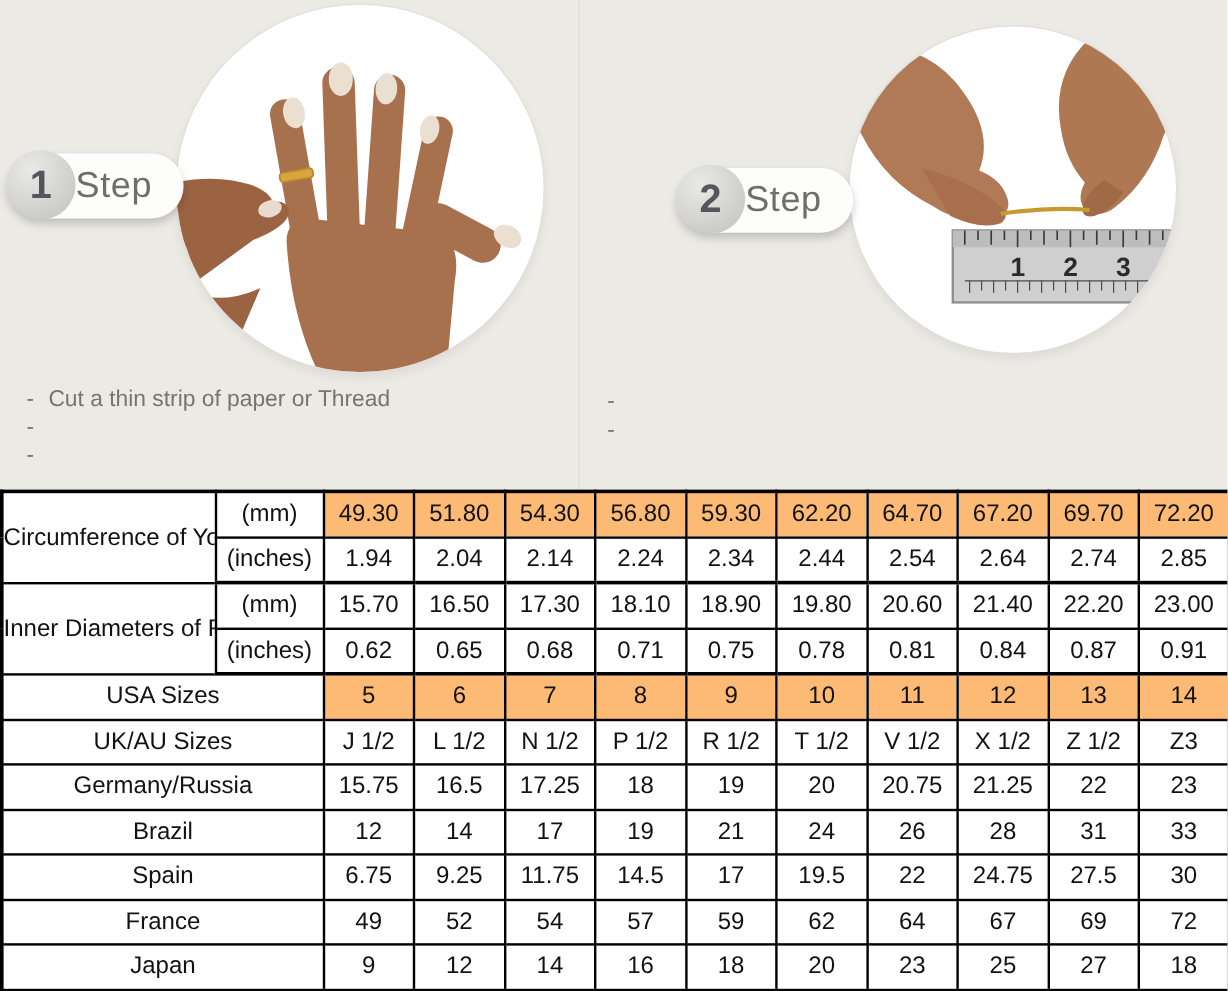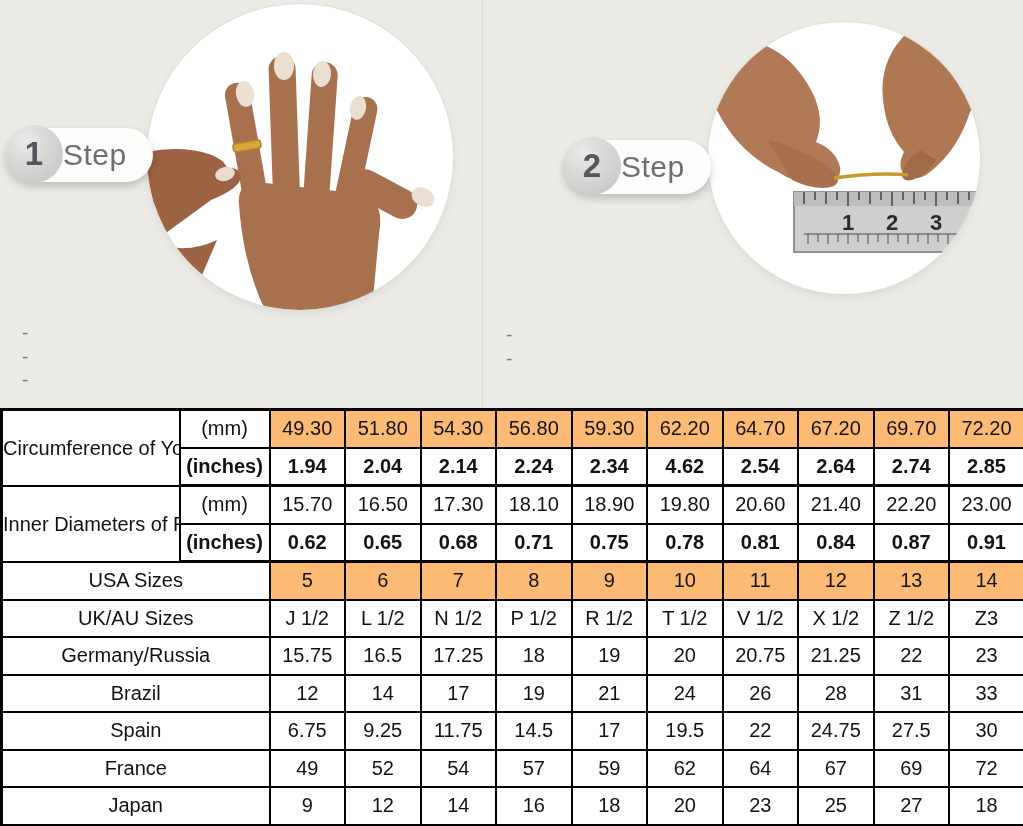--- a/index.html
+++ b/index.html
@@ -51,21 +51,21 @@
   }
   table.size-table td {
     border:2px solid #000; height:35.5px; padding:0;
     text-align:center; vertical-align:middle; font-size:20px;
     overflow:hidden; white-space:nowrap;
   }
   td.group-label { font-size:19px; line-height:22px; white-space:normal; }
   td.unit-cell   { text-align:left; padding-left:5px; }
   td.region-label{ text-align:left; padding-left:9px; }
   td.shaded      { background:#fdba74; }
-  tr.group-end td { border-bottom-width:3px;font-weight:bold; }
+  tr.group-end td { border-bottom-width:3px; }
 </style>
 </head>
 <body>
 
 <div class="page">
   <div class="top-section">
     <div class="divider"></div>
 
     <div class="photo photo-left">
       <svg viewBox="0 0 306 306">
@@ -169,20 +169,21 @@
       <span class="step-word">Step</span>
     </div>
     <div class="step-badge badge-2">
       <span class="step-num">2</span>
       <span class="step-word">Step</span>
     </div>
 
     <div class="instr instr-left">
       <div class="instr-line">
           <span class="dash">-</span>
+          <span>Cut a thin strip of paper or Thread</span>
         </div>
       <div class="instr-line">
           <span class="dash">-</span>
         </div>
       <div class="instr-line">
           <span class="dash">-</span>
         </div>
     </div>
     <div class="instr instr-right">
       <div class="instr-line">
@@ -224,21 +225,21 @@
           <td class="shaded">69.70</td>
           <td class="shaded">72.20</td>
         </tr>
         <tr class="group-end">
           <td class="unit-cell">(inches)</td>
           <td>1.94</td>
           <td>2.04</td>
           <td>2.14</td>
           <td>2.24</td>
           <td>2.34</td>
-          <td>4.62</td>
+          <td>2.44</td>
           <td>2.54</td>
           <td>2.64</td>
           <td>2.74</td>
           <td>2.85</td>
         </tr>
         <tr>
           <td class="group-label" rowspan="2">Inner Diameters of Rings</td>
           <td class="unit-cell">(mm)</td>
           <td>15.70</td>
           <td>16.50</td>

